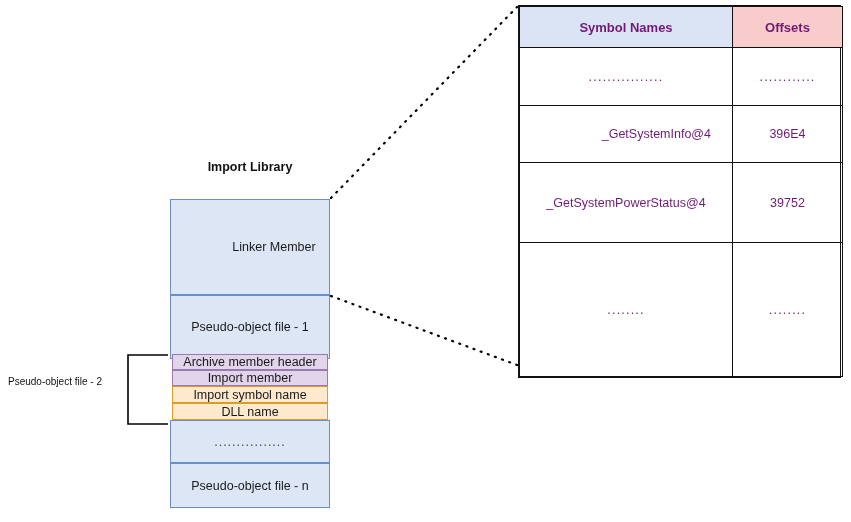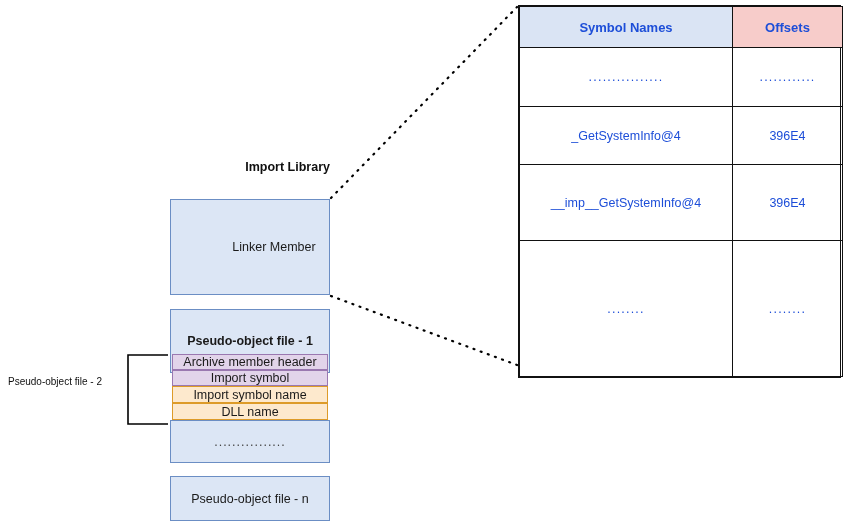--- a/index.html
+++ b/index.html
@@ -15,21 +15,21 @@
     font-family: "Liberation Sans", sans-serif;
     color: #000000;
   }
 
   
   .abs { position: absolute; box-sizing: border-box; }
 
   
   #diagram-title {
     left: 170px; top: 160px; width: 160px;
-    text-align: right;
+    text-align: center;
     font-size: 12.5px;
     font-weight: bold;
     color: #101010;
   }
 
   .blue-box {
     background: #dce6f5;
     border: 1px solid #6b8ec4;
     left: 170px;
     width: 160px;
@@ -75,21 +75,21 @@
     width: 100%; height: 100%;
     border-collapse: collapse;
     table-layout: fixed;
   }
   #symbol-table td, #symbol-table th {
     border: 1px solid #111;
     text-align: center;
     vertical-align: middle;
     font-size: 12.5px;
     font-weight: normal;
-    color: #1d4ed8;
+    color: #701a75;
     padding: 0 21px;
     overflow: hidden;
     white-space: nowrap;
   }
   #symbol-table th {
     font-weight: bold;
     font-size: 13px;
   }
   th.sym-head { background: #dae4f4; }
   th.off-head { background: #f7ccca; }
@@ -107,45 +107,45 @@
 </style>
 </head>
 <body>
 
 <div class="abs" id="diagram-title">Import Library</div>
 
 <div class="abs blue-box" id="block-linker-member" style="top:199px; height:96px;padding-left:48px;">
   <span>Linker Member</span>
 </div>
 
-<div class="abs blue-box" id="block-pseudo-1" style="top:309px; height:64px;font-weight:bold;">
+<div class="abs blue-box" id="block-pseudo-1" style="top:295px; height:64px;">
   <span>Pseudo-object file - 1</span>
 </div>
 
 <div class="abs band purple" id="band-archive-member-header" style="top:354px; height:16px;">
   <span>Archive member header</span>
 </div>
 
 <div class="abs band purple" id="band-import-header" style="top:370px; height:16px;">
-  <span>Import symbol</span>
+  <span>Import member</span>
 </div>
 
 <div class="abs band orange" id="band-import-symbol-name" style="top:386px; height:17px;">
   <span>Import symbol name</span>
 </div>
 
 <div class="abs band orange" id="band-dll-name" style="top:403px; height:17px;">
   <span>DLL name</span>
 </div>
 
 <div class="abs blue-box" id="block-ellipsis" style="top:420px; height:43px;">
   <span class="dots-label">................</span>
 </div>
 
-<div class="abs blue-box" id="block-pseudo-n" style="top:476px; height:45px;">
+<div class="abs blue-box" id="block-pseudo-n" style="top:463px; height:45px;">
   <span>Pseudo-object file - n</span>
 </div>
 
 <div class="abs" id="bracket-label">Pseudo-object file - 2</div>
 
 <div class="abs" id="symbol-table">
   <table>
     <colgroup>
       <col class="col-sym">
         <col class="col-off">
@@ -155,26 +155,26 @@
         <th class="sym-head" style="height:40px;">Symbol Names</th>
         <th class="off-head">Offsets</th>
       </tr>
     </thead>
     <tbody>
       <tr>
         <td class="dotrow" style="height:37px;">................</td>
         <td class="dotrow">............</td>
       </tr>
       <tr>
-        <td style="height:36px;">_GetSystemInfo@4</td>
+        <td style="height:36px;text-align:right;">_GetSystemInfo@4</td>
         <td>396E4</td>
       </tr>
       <tr>
-        <td style="height:48px;">__imp__GetSystemInfo@4</td>
-        <td>396E4</td>
+        <td style="height:51px;">_GetSystemPowerStatus@4</td>
+        <td>39752</td>
       </tr>
       <tr>
         <td class="dotrow" style="height:86px;">........</td>
         <td class="dotrow">........</td>
       </tr>
     </tbody>
   </table>
 </div>
 
 <svg id="overlay" viewBox="0 0 851 522">

